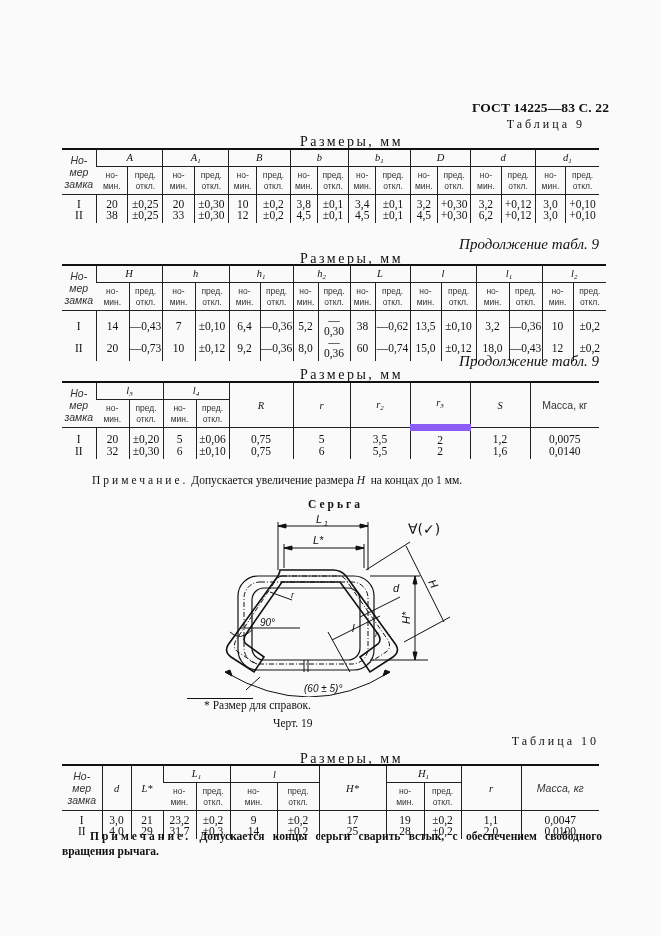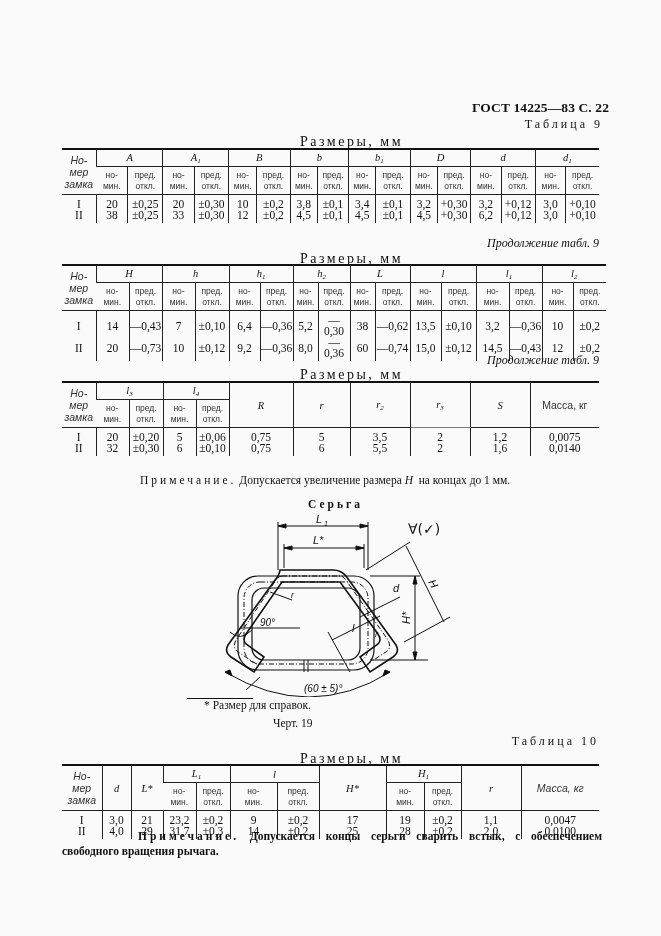--- a/index.html
+++ b/index.html
@@ -5,43 +5,43 @@
   html, body { margin:0; padding:0; }
   body {
     width:661px; height:936px; background:#fafafa; position:relative;
     font-family: "Liberation Serif", "DejaVu Serif", serif; color:#111;
     overflow:hidden;
   }
   .abs { position:absolute; }
   .hdr { right:52px; top:100px; font-weight:bold; font-size:13.5px; letter-spacing:0.1px; }
   .tablecap { font-size:12px; letter-spacing:3px; }
   .sizes { font-size:14px; letter-spacing:2.5px; }
-  .cont { font-style:italic; font-size:12px; }
+  .cont { font-style:italic; font-size:15px; }
   table.gt {
     position:absolute; left:62px; width:537px; border-collapse:collapse;
     border-top:2.5px solid #111; font-size:11px; table-layout:fixed;
   }
   table.gt td { border-left:1px solid #222; text-align:center; padding:0; vertical-align:middle; }
   table.gt td:first-child { border-left:none; }
   table.gt tr.h1 td { height:16px; border-bottom:1px solid #222; font-style:italic; font-size:10.5px; }
   table.gt tr.h2 td { height:27px; border-bottom:1px solid #222; font-family:"Liberation Sans","DejaVu Sans",sans-serif; font-size:8.5px; line-height:11px; color:#333; }
   table.gt td.num { font-family:"Liberation Sans","DejaVu Sans",sans-serif; font-size:8.5px; line-height:12px; color:#333; }
   table.gt tr.d td { font-size:11.5px; line-height:11px; padding-top:4px; }
   table.gt tr.d2 td { font-size:11.5px; line-height:11px; padding-bottom:2px; }
   sub { font-size:7px; vertical-align:-2px; font-style:italic; }
   .note { font-size:11.5px; }
-  .spaced { letter-spacing:3px;margin-left:48px; }
+  .spaced { letter-spacing:3px; }
   .ital { font-style:italic; }
 </style>
 </head>
 <body>
 
 <div class="abs hdr">ГОСТ 14225—83 С. 22</div>
 
-<div class="abs tablecap" style="right:58px; top:117px;">Таблица 9</div>
+<div class="abs tablecap" style="right:76px; top:117px;">Таблица 9</div>
 <div class="abs sizes" style="left:300px; top:134px;">Размеры, мм</div>
 
 <table class="gt" style="top:148px;">
   <colgroup>
     <col style="width:34px">
     <col style="width:31px">
       <col style="width:35px">
     <col style="width:31px">
       <col style="width:34px">
     <col style="width:28px">
@@ -311,21 +311,21 @@
     <td>10</td>
         <td>±0,12</td>
     <td>9,2</td>
         <td>—0,36</td>
     <td>8,0</td>
         <td>—0,36</td>
     <td>60</td>
         <td>—0,74</td>
     <td>15,0</td>
         <td>±0,12</td>
-    <td>14,5</td>
+    <td>18,0</td>
         <td>—0,43</td>
     <td>12</td>
         <td>±0,2</td>
   </tr>
 </tbody>
   </table>
 
 <div class="abs cont" style="right:62px; top:353px;">Продолжение табл. 9</div>
 <div class="abs sizes" style="left:300px; top:367px;">Размеры, мм</div>
 
@@ -348,21 +348,21 @@
     <td rowspan="2" class="num">
       <div>Но-</div>
       <div>мер</div>
       <div>замка</div>
     </td>
     <td colspan="2"><span>l</span><sub>3</sub></td>
     <td colspan="2"><span>l</span><sub>4</sub></td>
     <td rowspan="2" style="border-bottom:1px solid #222;"><span>R</span></td>
     <td rowspan="2" style="border-bottom:1px solid #222;"><span>r</span></td>
     <td rowspan="2" style="border-bottom:1px solid #222;"><span>r</span><sub>2</sub></td>
-    <td rowspan="2" style="border-bottom:1px solid #8b5cf6;"><span>r</span><sub>3</sub></td>
+    <td rowspan="2" style="border-bottom:7px solid #8b5cf6;"><span>r</span><sub>3</sub></td>
     <td rowspan="2" style="border-bottom:1px solid #222;"><span>S</span></td>
     <td rowspan="2" class="num" style="border-bottom:1px solid #222; font-style:normal;">Масса, кг</td>
   </tr>
   <tr class="h2">
     <td>
           <div>но-</div>
           <div>мин.</div>
         </td>
     <td>
           <div>пред.</div>

